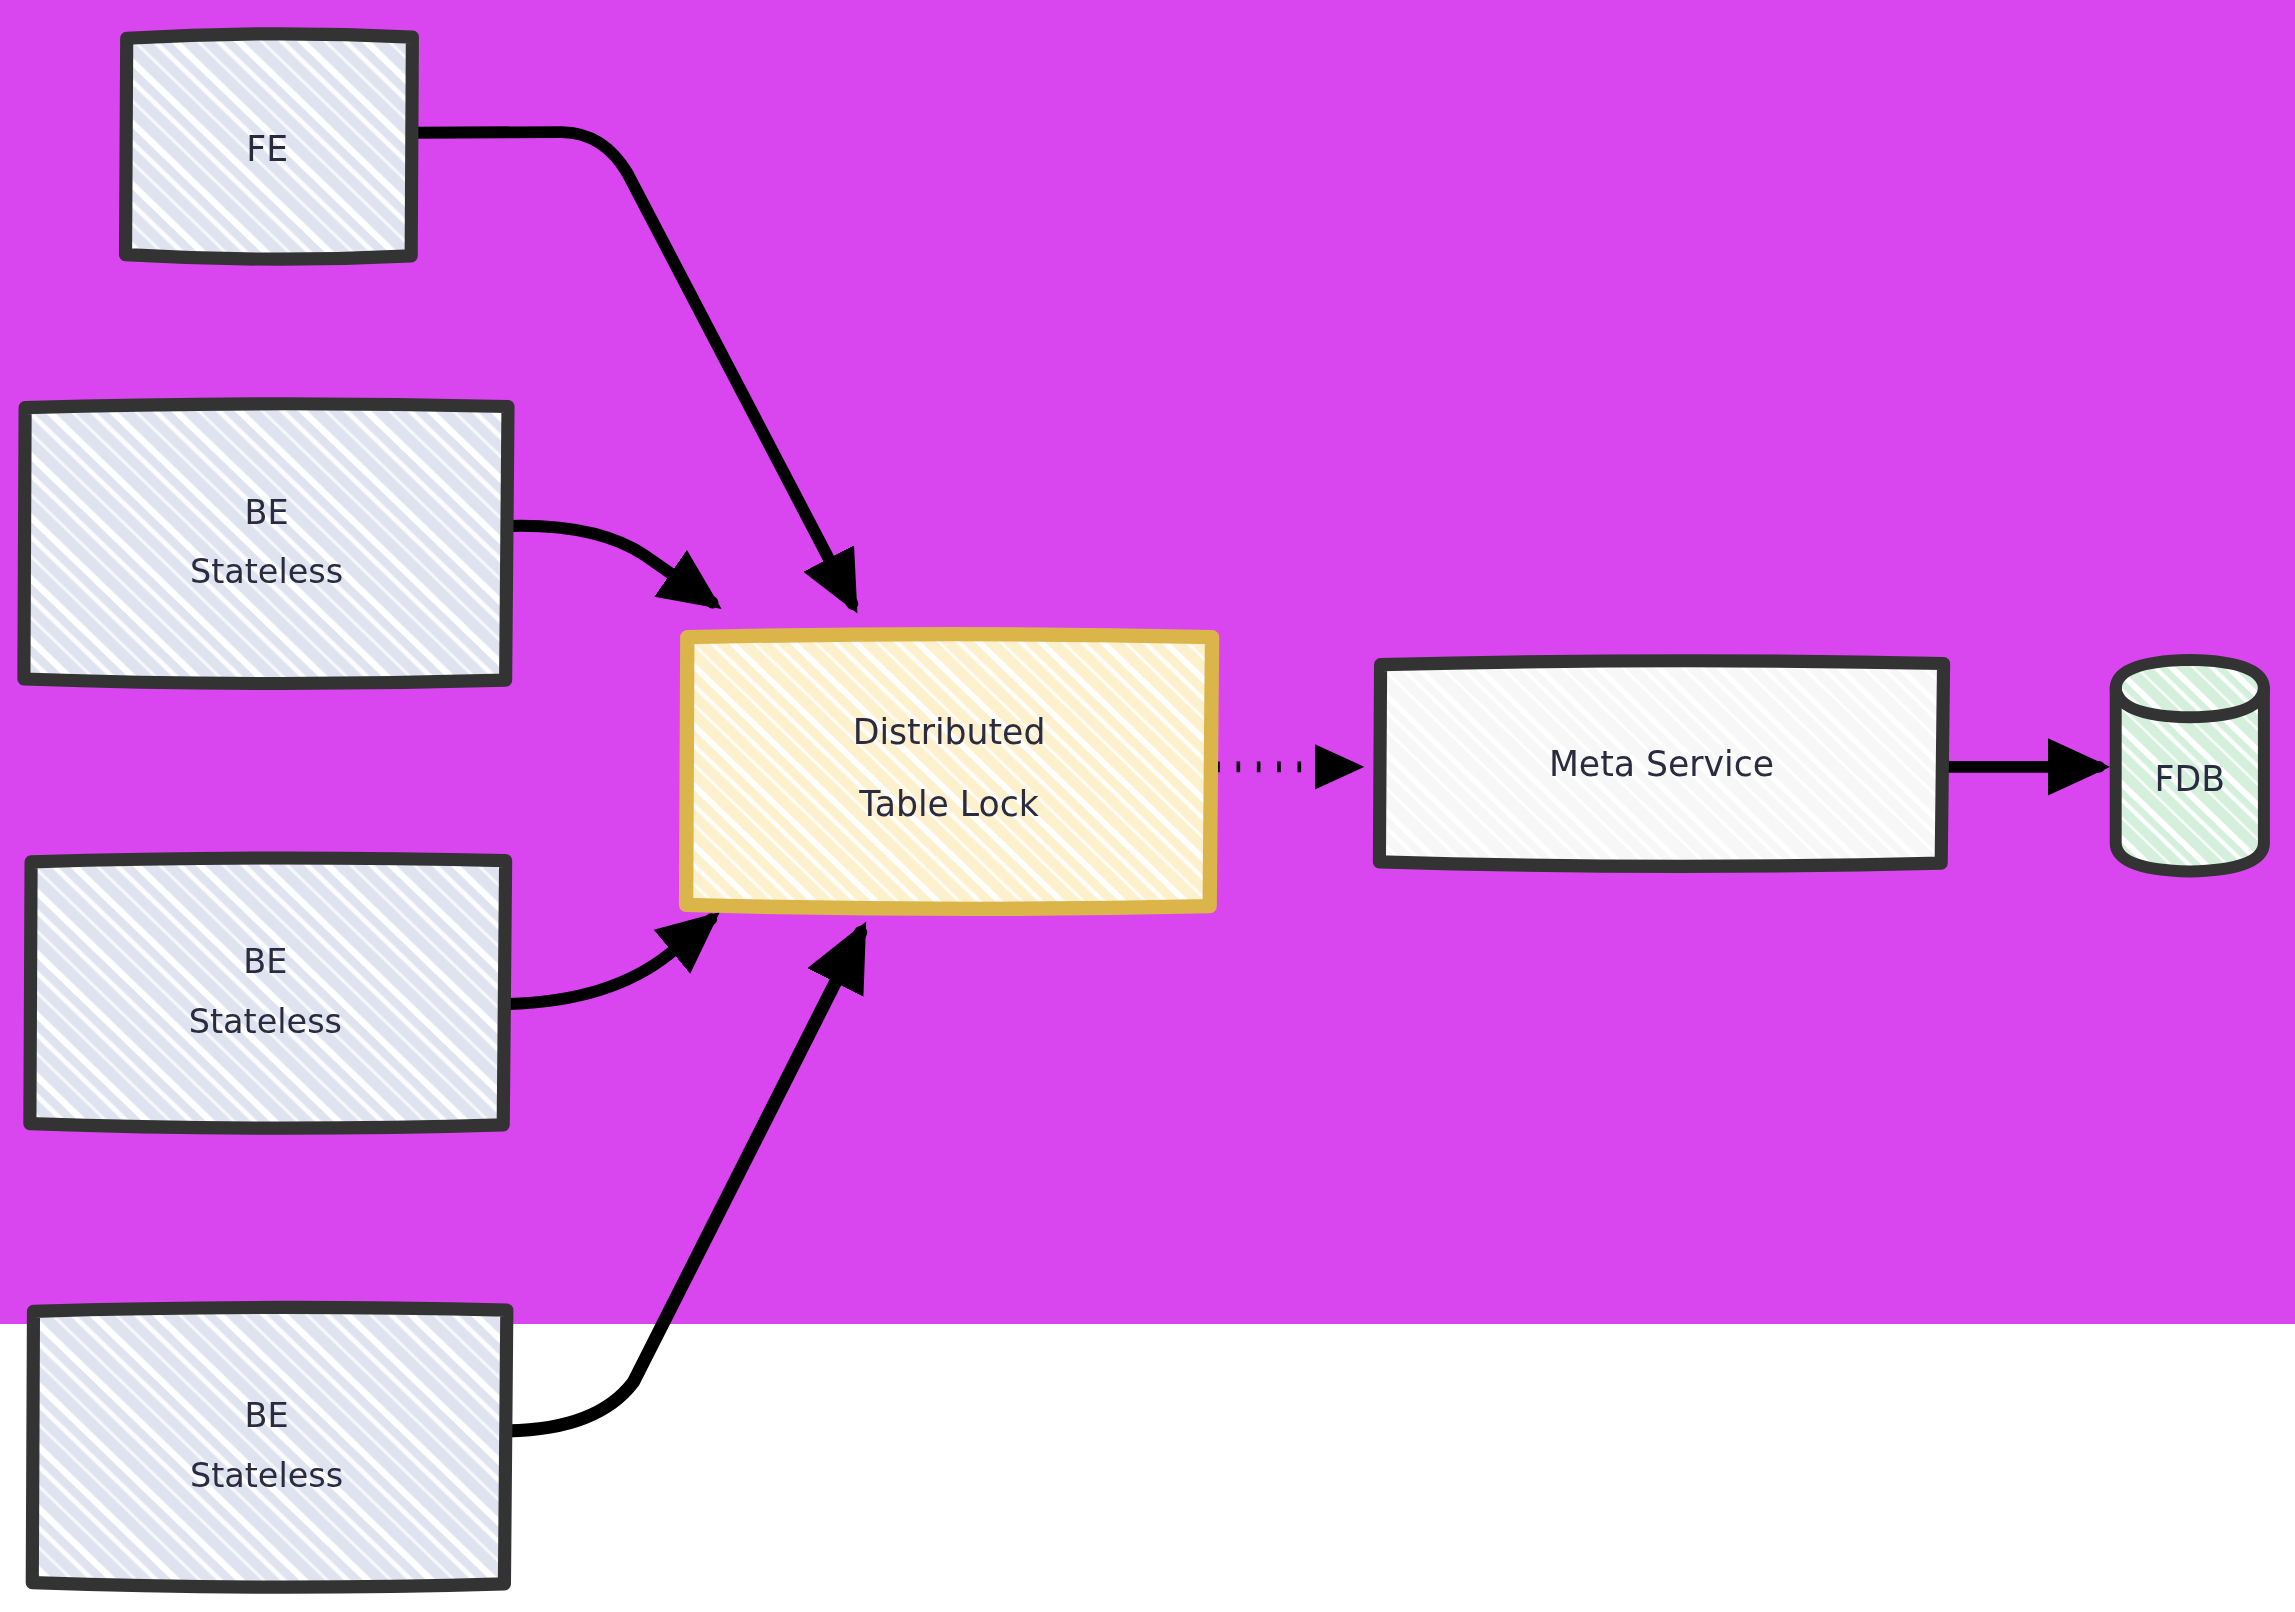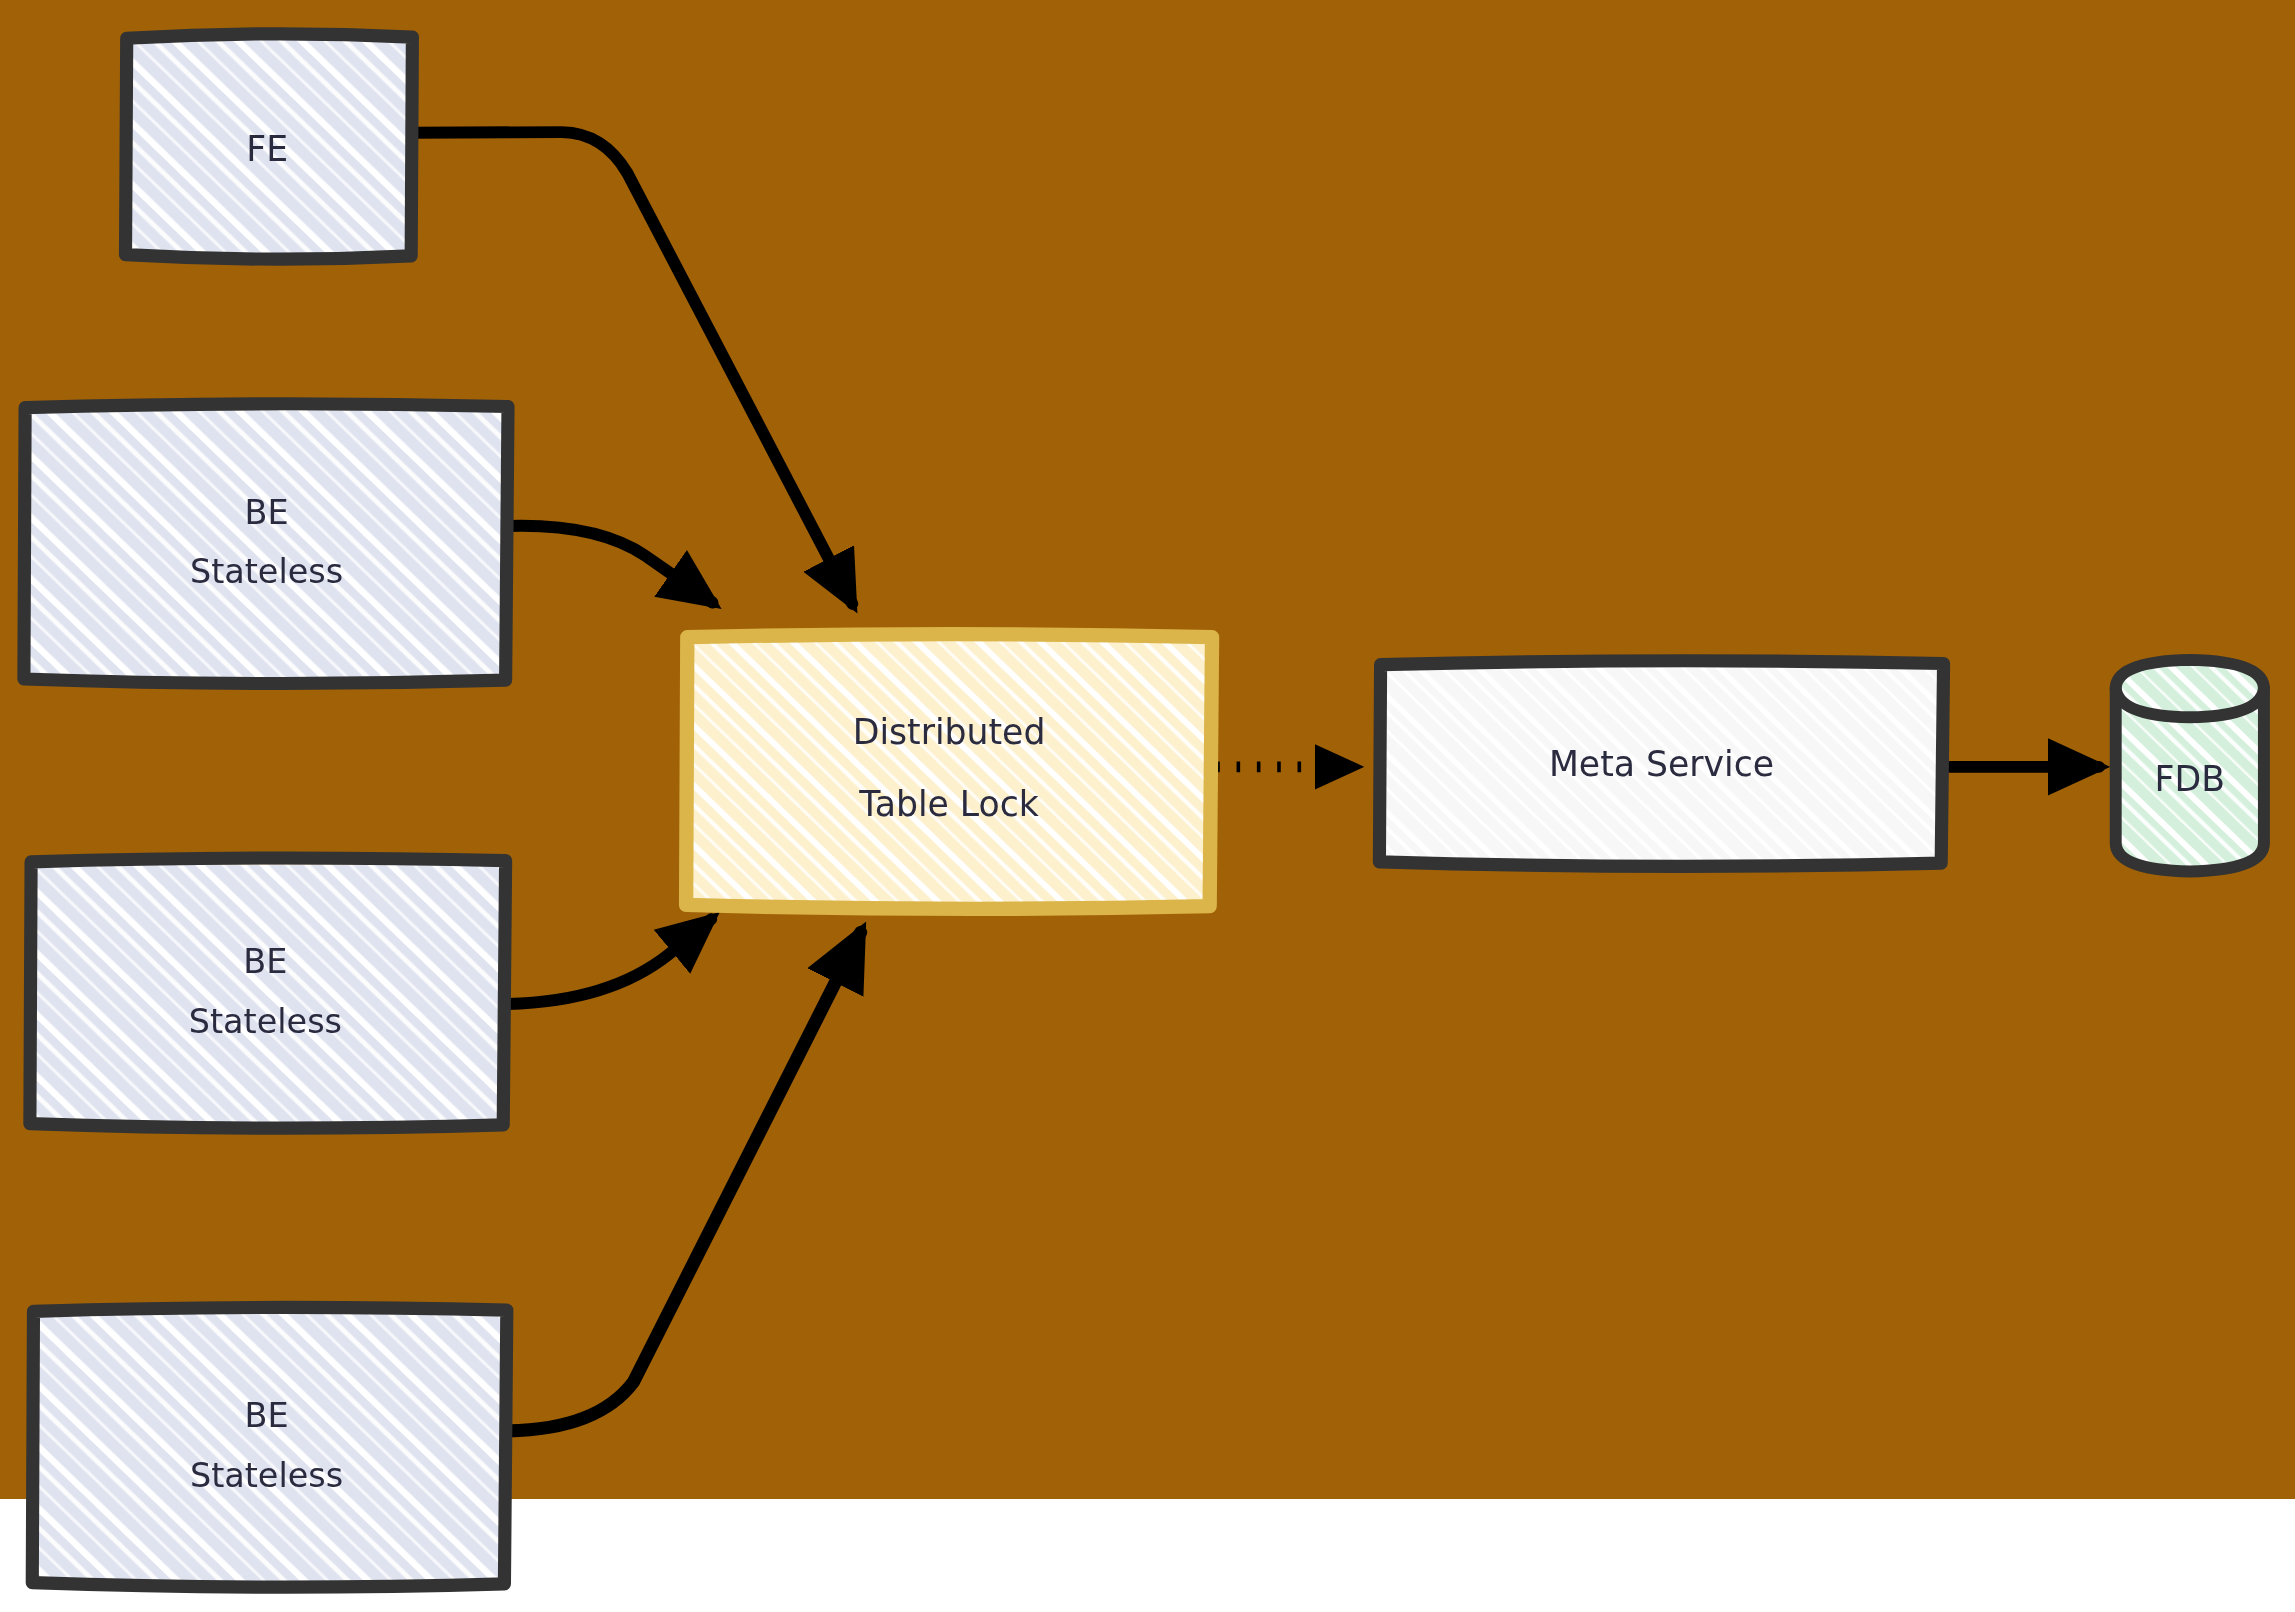--- a/index.html
+++ b/index.html
@@ -1,18 +1,18 @@
 <!DOCTYPE html>
 <html style="font-size:9.6px"><head>
 <meta charset="utf-8">
 <style>
   html,body{margin:0;padding:0;background:#ffffff;}
   body{width:2295px;height:1612px;overflow:hidden;
        font-family:"DejaVu Sans","Liberation Sans",sans-serif;}
-  #stage{position:relative;width:2295px;height:1499px;background:#a16207;}
+  #stage{position:relative;width:2295px;height:1324px;background:#d946ef;}
   svg#diagram{position:absolute;left:0;top:0;width:2295px;height:1612px;display:block;}
   .node-label{font-family:"DejaVu Sans","Liberation Sans",sans-serif;
               fill:#2b2b40;font-size:58px;text-anchor:middle;dominant-baseline:middle;}
   .node-label.small{font-size:56px;}
 </style>
 </head>
 <body>
 
 <div id="stage">
 

